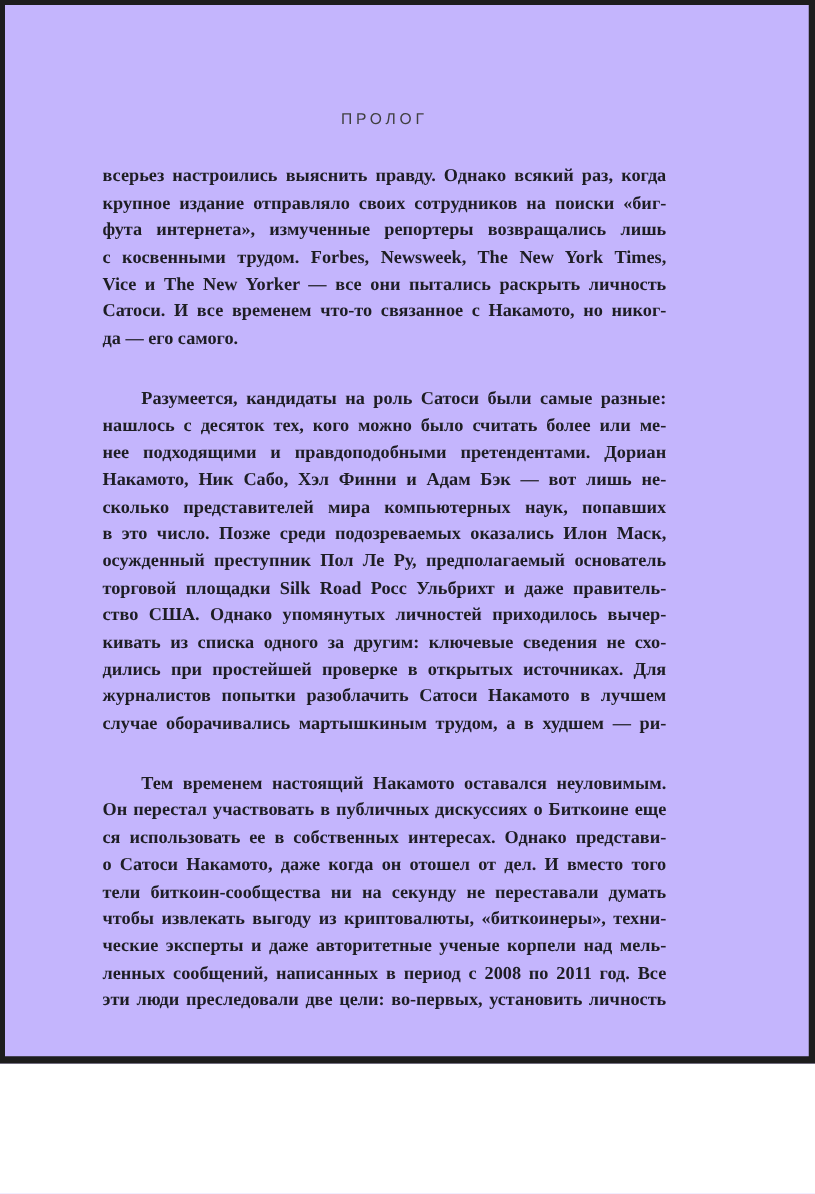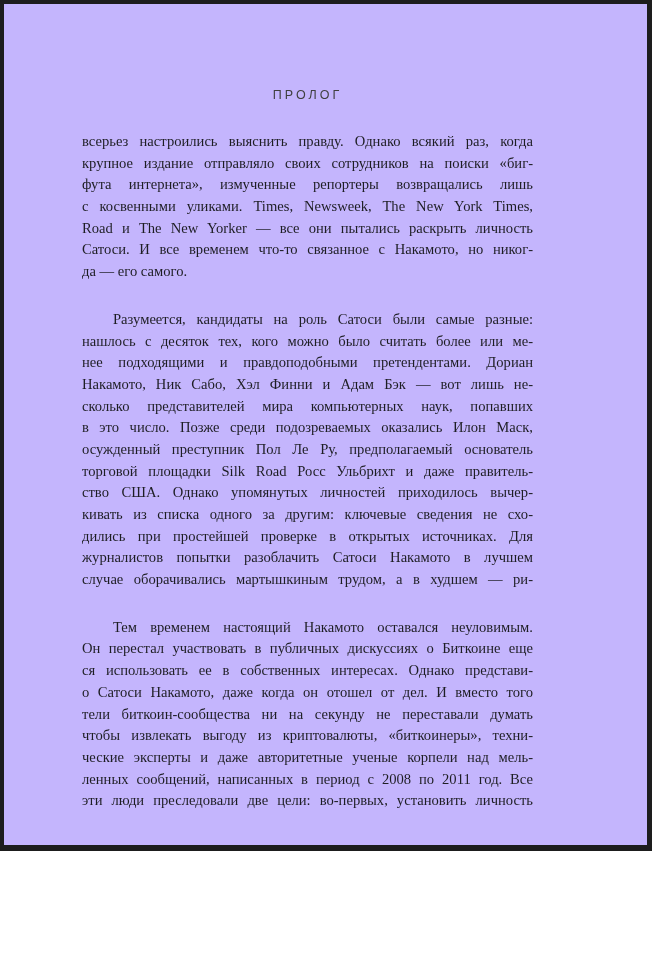--- a/index.html
+++ b/index.html
@@ -36,20 +36,21 @@
     top: 127px;
     left: 78px;
     width: 451px;
     color: #1e1e24;
     font-size: 14.6px;
     line-height: 21.7px;
   }
   .paragraph {
     margin: 0;
     padding: 0;
+    font-weight: bold;
   }
   .line {
     text-align: justify;
     text-align-last: justify;
     white-space: normal;
     height: 21.7px;
     overflow: visible;
   }
   .line.end {
     text-align-last: left;
@@ -72,22 +73,22 @@
 <body>
 
 <div class="page">
   <div class="running-head">ПРОЛОГ</div>
 
   <div class="body-text">
       <div class="paragraph">
         <div class="line">всерьез настроились выяснить правду. Однако всякий раз, когда</div>
         <div class="line">крупное издание отправляло своих сотрудников на поиски «биг-</div>
         <div class="line">фута интернета», измученные репортеры возвращались лишь</div>
-        <div class="line">с косвенными уликами. Times, Newsweek, The New York Times,</div>
-        <div class="line">Road и The New Yorker — все они пытались раскрыть личность</div>
+        <div class="line">с косвенными трудом. Forbes, Newsweek, The New York Times,</div>
+        <div class="line">Vice и The New Yorker — все они пытались раскрыть личность</div>
         <div class="line">Сатоси. И все временем что-то связанное с Накамото, но никог-</div>
         <div class="line end">да — его самого.</div>
       </div>
       <div class="paragraph">
         <div class="line first-indent">Разумеется, кандидаты на роль Сатоси были самые разные:</div>
         <div class="line">нашлось с десяток тех, кого можно было считать более или ме-</div>
         <div class="line">нее подходящими и правдоподобными претендентами. Дориан</div>
         <div class="line">Накамото, Ник Сабо, Хэл Финни и Адам Бэк — вот лишь не-</div>
         <div class="line">сколько представителей мира компьютерных наук, попавших</div>
         <div class="line">в это число. Позже среди подозреваемых оказались Илон Маск,</div>

